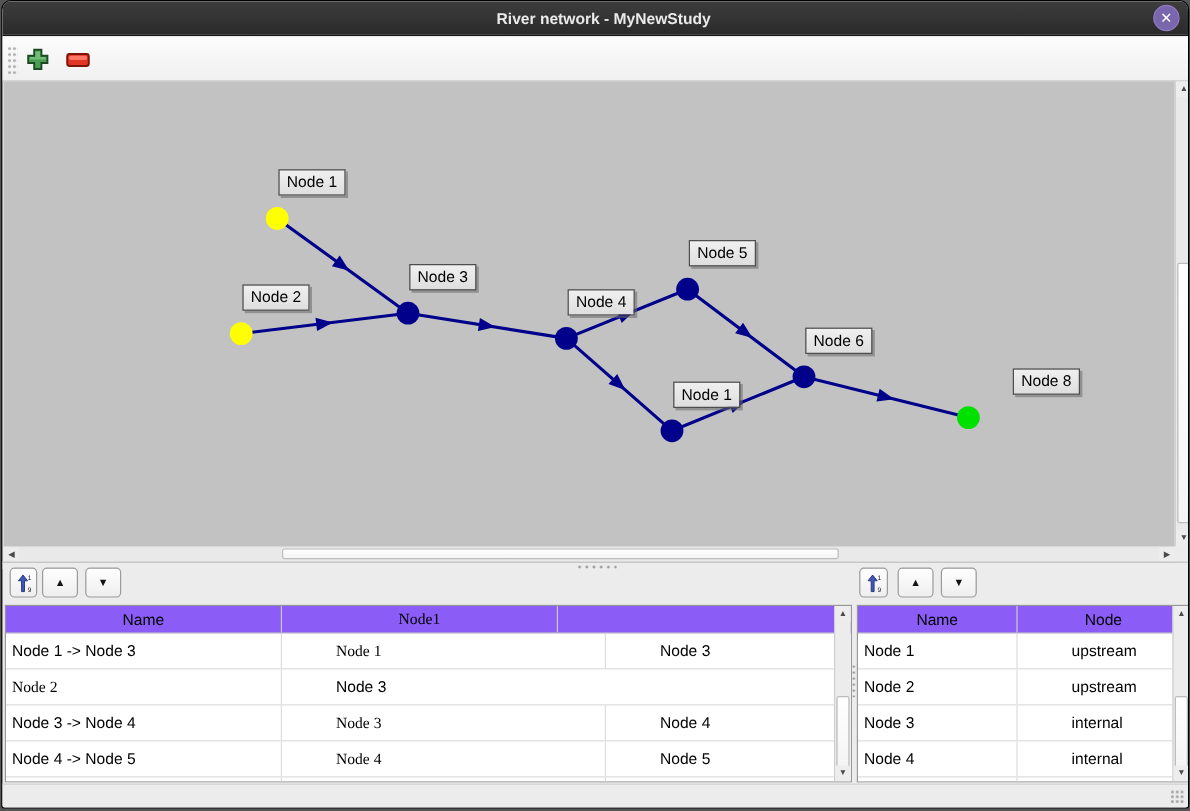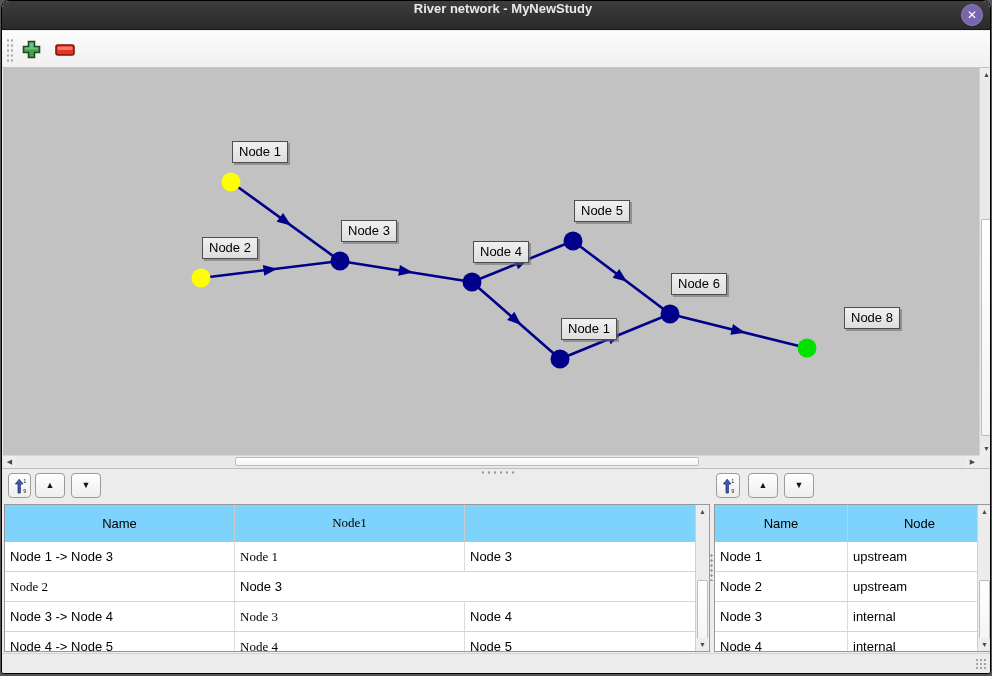--- a/index.html
+++ b/index.html
@@ -5,21 +5,21 @@
   html,body{margin:0;padding:0;background:#555;}
   *{box-sizing:border-box;}
   .window{
     position:relative;width:990px;height:674px;margin:0 auto;
     border:1px solid #000;border-radius:8px 8px 3px 3px;overflow:hidden;
     background:#ececec;font-family:"Liberation Sans",sans-serif;font-size:13px;color:#000;
   }
   
   .titlebar{position:absolute;left:0;top:0;right:0;height:29px;
     background:linear-gradient(#3d3d3d,#2a2a2a);border-bottom:1px solid #161616;
-    display:flex;justify-content:center;padding-left:14px;}
+    display:flex;align-items:center;justify-content:center;padding-left:14px;}
   .title{color:#eaeaea;font-weight:bold;font-size:13px;}
   .close-btn{position:absolute;right:7px;top:3px;width:22px;height:22px;border-radius:50%;
     background:#7a66ac;border:1px solid #8f7cc0;display:flex;align-items:center;justify-content:center;
     color:#fff;font-size:12px;cursor:pointer;}
   
   .toolbar{position:absolute;left:0;top:30px;right:0;height:37px;
     background:linear-gradient(#fcfcfc,#f0f0f0);border-bottom:1px solid #c6c6c6;}
   .tb-handle{position:absolute;left:4px;top:7px;width:9px;height:24px;
     background-image:radial-gradient(circle,#aeaeae 1px,transparent 1.4px);
     background-size:4px 5px;}
@@ -44,23 +44,23 @@
     background-image:radial-gradient(circle,#9a9a9a 1px,transparent 1.3px);background-size:6px 3px;}
   .vsplit-dots{position:absolute;left:708px;top:552px;width:3px;height:28px;
     background-image:radial-gradient(circle,#9a9a9a 1px,transparent 1.3px);background-size:3px 5px;}
   
   .sq-btn{position:absolute;top:472px;height:25px;background:linear-gradient(#ffffff,#eeeeee);
     border:1px solid #9b9b9b;border-radius:4px;display:flex;align-items:center;justify-content:center;
     cursor:pointer;padding:0;}
   .tri{font-size:9px;color:#141414;line-height:9px;}
   
   .table-frame{position:absolute;top:503px;height:148px;background:#fff;border:1px solid #989898;overflow:hidden;}
-  .thead{display:flex;height:37px;background:#7dd3fc;border-bottom:1px solid #bfbfbf;text-align:center;}
+  .thead{display:flex;height:23px;background:#8b5cf6;border-bottom:1px solid #bfbfbf;text-align:center;}
   .th{display:flex;align-items:center;justify-content:center;border-right:1px solid #cacaca;font-size:13px;}
-  .trow{display:flex;height:30px;background:#fff;border-bottom:1px solid #d4d4d4;}
+  .trow{display:flex;height:30px;background:#fff;border-bottom:1px solid #d4d4d4;gap:40px;}
   .td{display:flex;align-items:center;padding-left:5px;border-right:1px solid #dcdcdc;font-size:13px;
     white-space:nowrap;overflow:hidden;}
   .tsb{position:absolute;right:0;top:0;bottom:0;width:14px;background:#ececec;border-left:1px solid #cfcfcf;}
   .tsb .sb-btn{width:13px;height:13px;left:0;}
   
   .t-left .c0{width:230px;} .t-left .c1{width:230px;font-family:Liberation Serif, serif;} .t-left .c2{flex:1;border-right:none;}
   
   .t-right .c0{width:133px;} .t-right .c1{flex:1;border-right:none;}
   
   .statusbar{position:absolute;left:0;bottom:0;right:0;height:20px;background:#ececec;border-top:1px solid #d2d2d2;}

